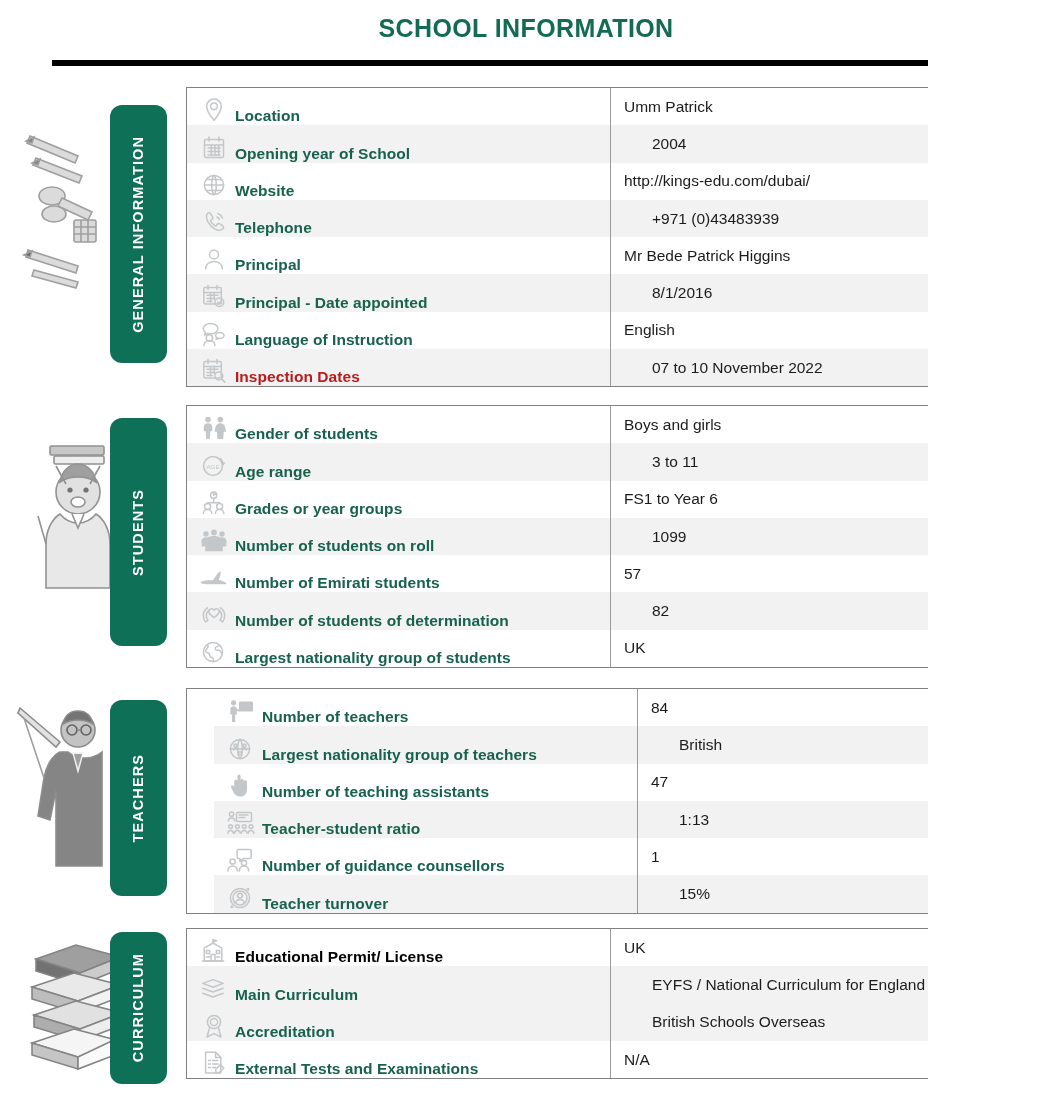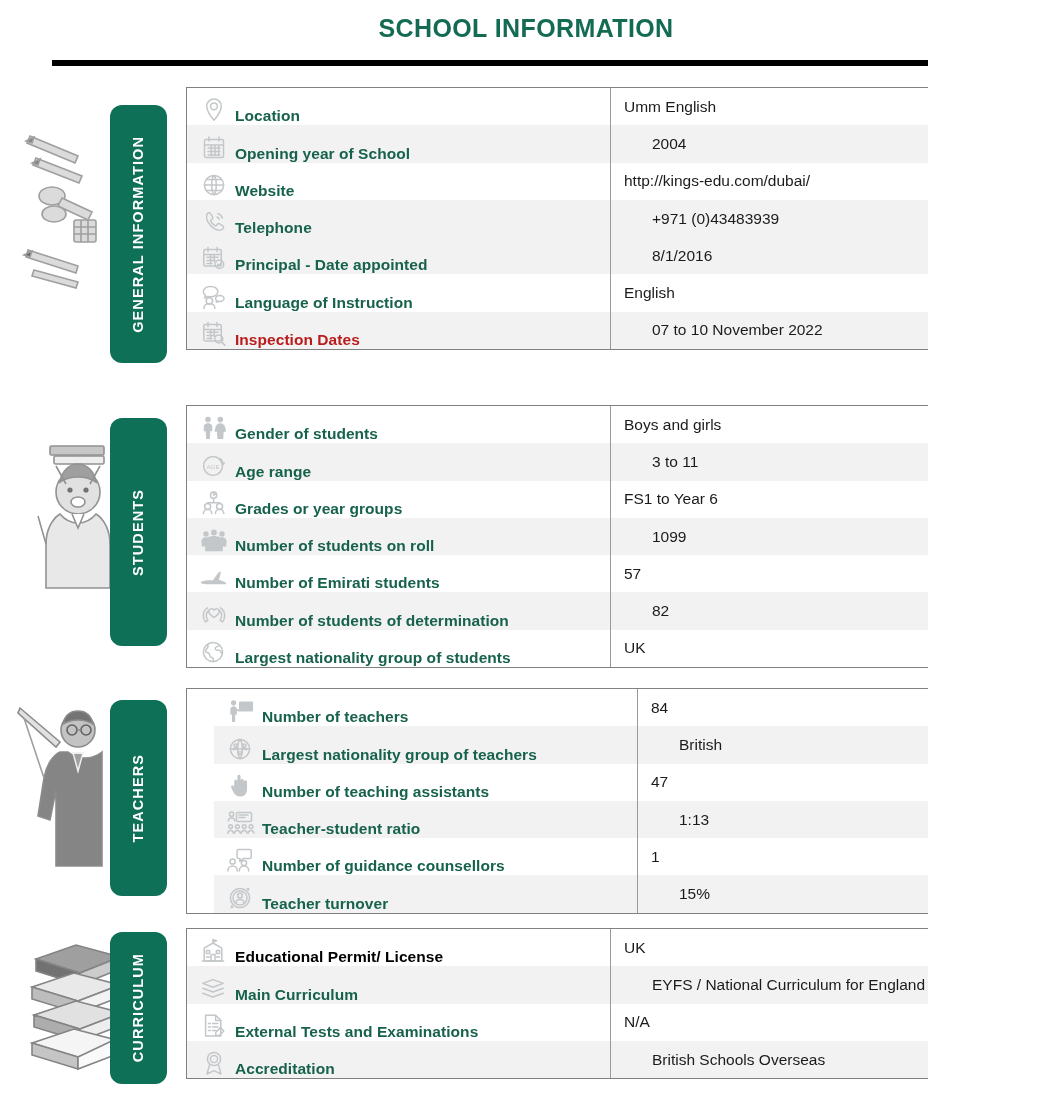--- a/index.html
+++ b/index.html
@@ -139,21 +139,21 @@
           <div class="row">
             <div class="cell-label">
               <div class="ico">
                 <svg width="26" height="28" viewBox="0 0 26 28">
                   <path stroke="currentColor" fill="none" stroke-width="1.5" stroke-linecap="round" stroke-linejoin="round" d="M13 3c-4.1 0-7.3 3.2-7.3 7.2 0 5.4 7.3 14 7.3 14s7.3-8.6 7.3-14C20.3 6.2 17.1 3 13 3z"></path>
                   <circle stroke="currentColor" fill="none" stroke-width="1.5" stroke-linecap="round" stroke-linejoin="round" cx="13" cy="10.3" r="3.4"></circle>
                 </svg>
               </div>
               <div class="label-text" style="color: rgb(23, 98, 77);">Location</div>
             </div>
-            <div class="cell-value">Umm English</div>
+            <div class="cell-value">Umm Patrick</div>
           </div>
           <div class="row alt">
             <div class="cell-label">
               <div class="ico">
                 <svg width="26" height="28" viewBox="0 0 26 28">
                   <rect stroke="currentColor" fill="none" stroke-width="1.5" stroke-linecap="round" stroke-linejoin="round" x="3.5" y="5.5" width="19" height="18" rx="1.6"></rect>
                   <path stroke="currentColor" fill="none" stroke-width="1.5" stroke-linecap="round" stroke-linejoin="round" d="M3.5 11h19M8 3v4M18 3v4"></path>
                   <path stroke="currentColor" fill="none" stroke-width="1.5" stroke-linecap="round" stroke-linejoin="round" d="M7 14h12M7 17.5h12M7 21h12M10.3 11.5v10M14 11.5v10M17.7 11.5v10"></path>
                 </svg>
               </div>
@@ -177,20 +177,32 @@
             <div class="cell-label">
               <div class="ico">
                 <svg width="26" height="28" viewBox="0 0 26 28">
                   <path stroke="currentColor" fill="none" stroke-width="1.5" stroke-linecap="round" stroke-linejoin="round" d="M6.6 5.4c1-.9 2.2-.7 2.9.3l2 2.9c.6.9.4 1.9-.4 2.5l-1.2.9c-.4.3-.5.8-.3 1.2 1 2 2.6 3.6 4.6 4.6.4.2.9.1 1.2-.3l.9-1.2c.6-.8 1.6-1 2.5-.4l2.9 2c1 .7 1.2 1.9.3 2.9-2.1 2.2-5 1.8-7.9.3-3-1.6-5.6-4.2-7.2-7.2C5.4 10.4 4.4 7.5 6.6 5.4z"></path>
                   <path stroke="currentColor" fill="none" stroke-width="1.5" stroke-linecap="round" stroke-linejoin="round" d="M16.9 5.6c2.2.6 3.9 2.3 4.5 4.5M16 9c1.1.4 1.9 1.2 2.2 2.3"></path>
                 </svg>
               </div>
               <div class="label-text" style="color: rgb(23, 98, 77);">Telephone</div>
             </div>
             <div class="cell-value">+971 (0)43483939</div>
+          </div>
+          <div class="row">
+            <div class="cell-label">
+              <div class="ico">
+                <svg width="26" height="28" viewBox="0 0 26 28">
+                  <circle stroke="currentColor" fill="none" stroke-width="1.5" stroke-linecap="round" stroke-linejoin="round" cx="13" cy="9.4" r="4.5"></circle>
+                  <path stroke="currentColor" fill="none" stroke-width="1.5" stroke-linecap="round" stroke-linejoin="round" d="M4.6 24c0-4.6 3.8-7.6 8.4-7.6s8.4 3 8.4 7.6"></path>
+                </svg>
+              </div>
+              <div class="label-text" style="color: rgb(23, 98, 77);">Principal</div>
+            </div>
+            <div class="cell-value">Mr Bede Patrick Higgins</div>
           </div>
           <div class="row alt">
             <div class="cell-label">
               <div class="ico">
                 <svg width="26" height="28" viewBox="0 0 26 28">
                   <rect stroke="currentColor" fill="none" stroke-width="1.5" stroke-linecap="round" stroke-linejoin="round" x="2.8" y="4.5" width="17.5" height="16.5" rx="1.5"></rect>
                   <path stroke="currentColor" fill="none" stroke-width="1.5" stroke-linecap="round" stroke-linejoin="round" d="M2.8 9.6h17.5M7 2.5v4M16 2.5v4"></path>
                   <path stroke="currentColor" fill="none" stroke-width="1.5" stroke-linecap="round" stroke-linejoin="round" d="M6 12.3h11M6 15.4h8M6 18.4h5M9.6 10v9M13.2 10v6.5"></path>
                   <circle stroke="currentColor" fill="none" stroke-width="1.5" stroke-linecap="round" stroke-linejoin="round" cx="18.4" cy="19.3" r="4.3"></circle>
                   <path stroke="currentColor" fill="none" stroke-width="1.5" stroke-linecap="round" stroke-linejoin="round" d="M16.6 19.3l1.3 1.3 2.4-2.6"></path>
@@ -520,45 +532,45 @@
                 <svg width="28" height="28" viewBox="0 0 28 28">
                   <path stroke="currentColor" fill="none" stroke-width="1.5" stroke-linecap="round" stroke-linejoin="round" d="M13 4.6L2.8 8.4 13 12.2l10.2-3.8z"></path>
                   <path stroke="currentColor" fill="none" stroke-width="1.5" stroke-linecap="round" stroke-linejoin="round" d="M2.8 13.2L13 17l10.2-3.8"></path>
                   <path stroke="currentColor" fill="none" stroke-width="1.5" stroke-linecap="round" stroke-linejoin="round" d="M2.8 18.2L13 22l10.2-3.8"></path>
                 </svg>
               </div>
               <div class="label-text" style="color: rgb(23, 98, 77);">Main Curriculum</div>
             </div>
             <div class="cell-value">EYFS / National Curriculum for England</div>
           </div>
+          <div class="row alt">
+            <div class="cell-label">
+              <div class="ico">
+                <svg width="26" height="28" viewBox="0 0 26 28">
+                  <circle stroke="currentColor" fill="none" stroke-width="1.5" stroke-linecap="round" stroke-linejoin="round" cx="13" cy="10" r="6.6"></circle>
+                  <circle stroke="currentColor" fill="none" stroke-width="1.5" stroke-linecap="round" stroke-linejoin="round" cx="13" cy="10" r="3.6"></circle>
+                  <path stroke="currentColor" fill="none" stroke-width="1.5" stroke-linecap="round" stroke-linejoin="round" d="M8.6 15.6L6 25l7-3.4L20 25l-2.6-9.4"></path>
+                </svg>
+              </div>
+              <div class="label-text" style="color: rgb(23, 98, 77);">Accreditation</div>
+            </div>
+            <div class="cell-value">British Schools Overseas</div>
+          </div>
           <div class="row">
             <div class="cell-label">
               <div class="ico">
                 <svg width="26" height="28" viewBox="0 0 26 28">
                   <path stroke="currentColor" fill="none" stroke-width="1.5" stroke-linecap="round" stroke-linejoin="round" d="M4.6 3.2h10l5.2 5.2V24H4.6z"></path>
                   <path stroke="currentColor" fill="none" stroke-width="1.5" stroke-linecap="round" stroke-linejoin="round" d="M14.6 3.2v5.2h5.2"></path>
                   <path stroke="currentColor" fill="none" stroke-width="1.5" stroke-linecap="round" stroke-linejoin="round" d="M7.4 11.6h2M7.4 15h2M7.4 18.4h2"></path>
                   <path stroke="currentColor" fill="none" stroke-width="1.5" stroke-linecap="round" stroke-linejoin="round" d="M11.6 11.6h5.4M11.6 15h5.4M11.6 18.4h3.2"></path>
                   <path stroke="currentColor" fill="none" stroke-width="1.5" stroke-linecap="round" stroke-linejoin="round" d="M19.4 15.6l3.4 3.4-4.6 4.6-3.4 0 0-3.4z"></path>
                 </svg>
               </div>
               <div class="label-text" style="color: rgb(23, 98, 77);">External Tests and Examinations</div>
             </div>
             <div class="cell-value">N/A</div>
           </div>
-          <div class="row alt">
-            <div class="cell-label">
-              <div class="ico">
-                <svg width="26" height="28" viewBox="0 0 26 28">
-                  <circle stroke="currentColor" fill="none" stroke-width="1.5" stroke-linecap="round" stroke-linejoin="round" cx="13" cy="10" r="6.6"></circle>
-                  <circle stroke="currentColor" fill="none" stroke-width="1.5" stroke-linecap="round" stroke-linejoin="round" cx="13" cy="10" r="3.6"></circle>
-                  <path stroke="currentColor" fill="none" stroke-width="1.5" stroke-linecap="round" stroke-linejoin="round" d="M8.6 15.6L6 25l7-3.4L20 25l-2.6-9.4"></path>
-                </svg>
-              </div>
-              <div class="label-text" style="color: rgb(23, 98, 77);">Accreditation</div>
-            </div>
-            <div class="cell-value">British Schools Overseas</div>
-          </div>
         </div>
       </div>
     </div>
 
 </div>
 
 </body></html>

